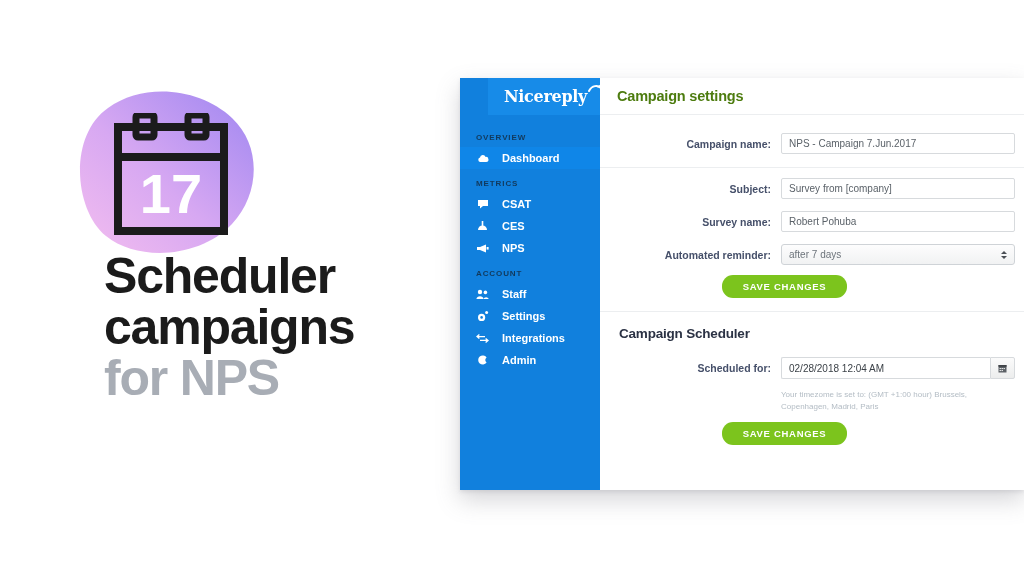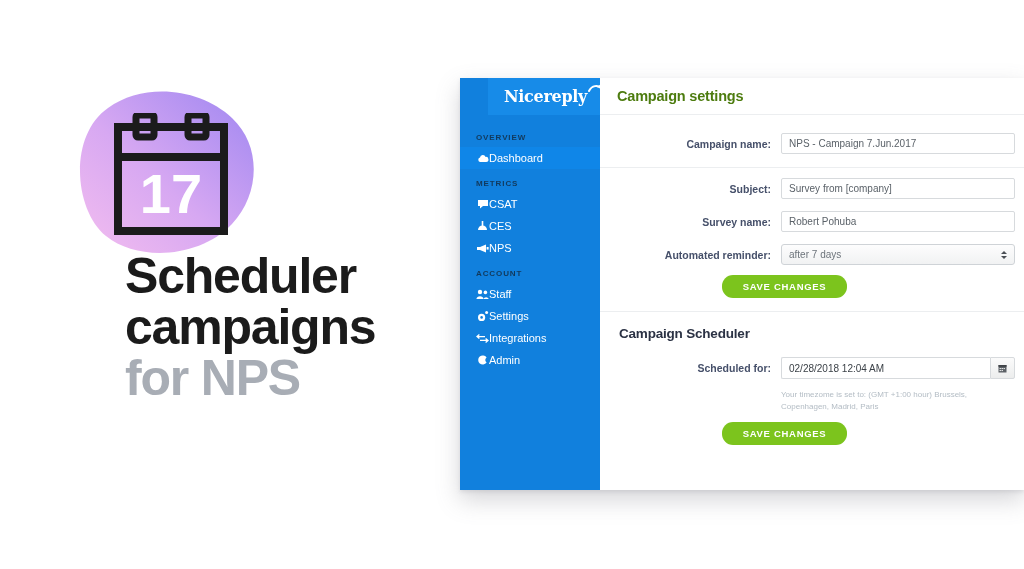--- a/index.html
+++ b/index.html
@@ -11,21 +11,21 @@
   }
   #stage { position:relative; width:1024px; height:569px; background:#fff; }
 
   
   #promo { position:absolute; left:0; top:0; width:460px; height:569px; }
 
   .blob-wrap { position:absolute; left:72px; top:90px; width:200px; height:170px; }
   .blob { position:absolute; inset:0; }
   .cal-icon { position:absolute; left:42px; top:23px; width:114px; height:124px; }
 
-  .headline { position:absolute; left:104px; top:252px; width:360px;margin-left:21px; }
+  .headline { position:absolute; left:104px; top:252px; width:360px; }
   .hl-line { font-weight:bold; letter-spacing:-1.2px; line-height:0.98; }
   .hl1 { font-size:50px; color:#1b1b1b; }
   .hl2 { font-size:50px; color:#a8adb5; margin-top:2px; }
   .hl3 { font-size:50px; color:#1b1b1b; margin-top:2px; }
 
   
   #app {
     position:absolute; left:460px; top:78px;
     width:564px; height:412px;
     background:#ffffff;
@@ -47,23 +47,23 @@
     font-size:16px; letter-spacing:-0.3px;
   }
   .brand-swoosh { position:absolute; left:100px; top:6px; width:14px; height:9px; }
 
   .nav { padding-top:8px; }
   .nav-section {
     color:#12395c; font-size:8px; font-weight:bold; letter-spacing:0.9px;
     padding:10px 0 5px 16px; text-transform:uppercase;
   }
   .nav-item {
-    display:flex; align-items:center; gap:0;
+    display:flex; align-items:center; gap:13px;
     padding:5px 0 5px 16px; color:#ffffff;
-    font-size:11px; font-weight:normal;
+    font-size:11px; font-weight:bold;
   }
   .nav-item.active { background:#0f86e8; }
   .nav-ico { width:13px; display:inline-flex; align-items:center; justify-content:center; }
   .nav-ico svg { display:block; }
 
   
   .content { flex:1; background:#ffffff; position:relative; }
   .content-header {
     height:37px; border-bottom:1px solid #eceef0;
     display:flex; align-items:center; padding-left:17px;

